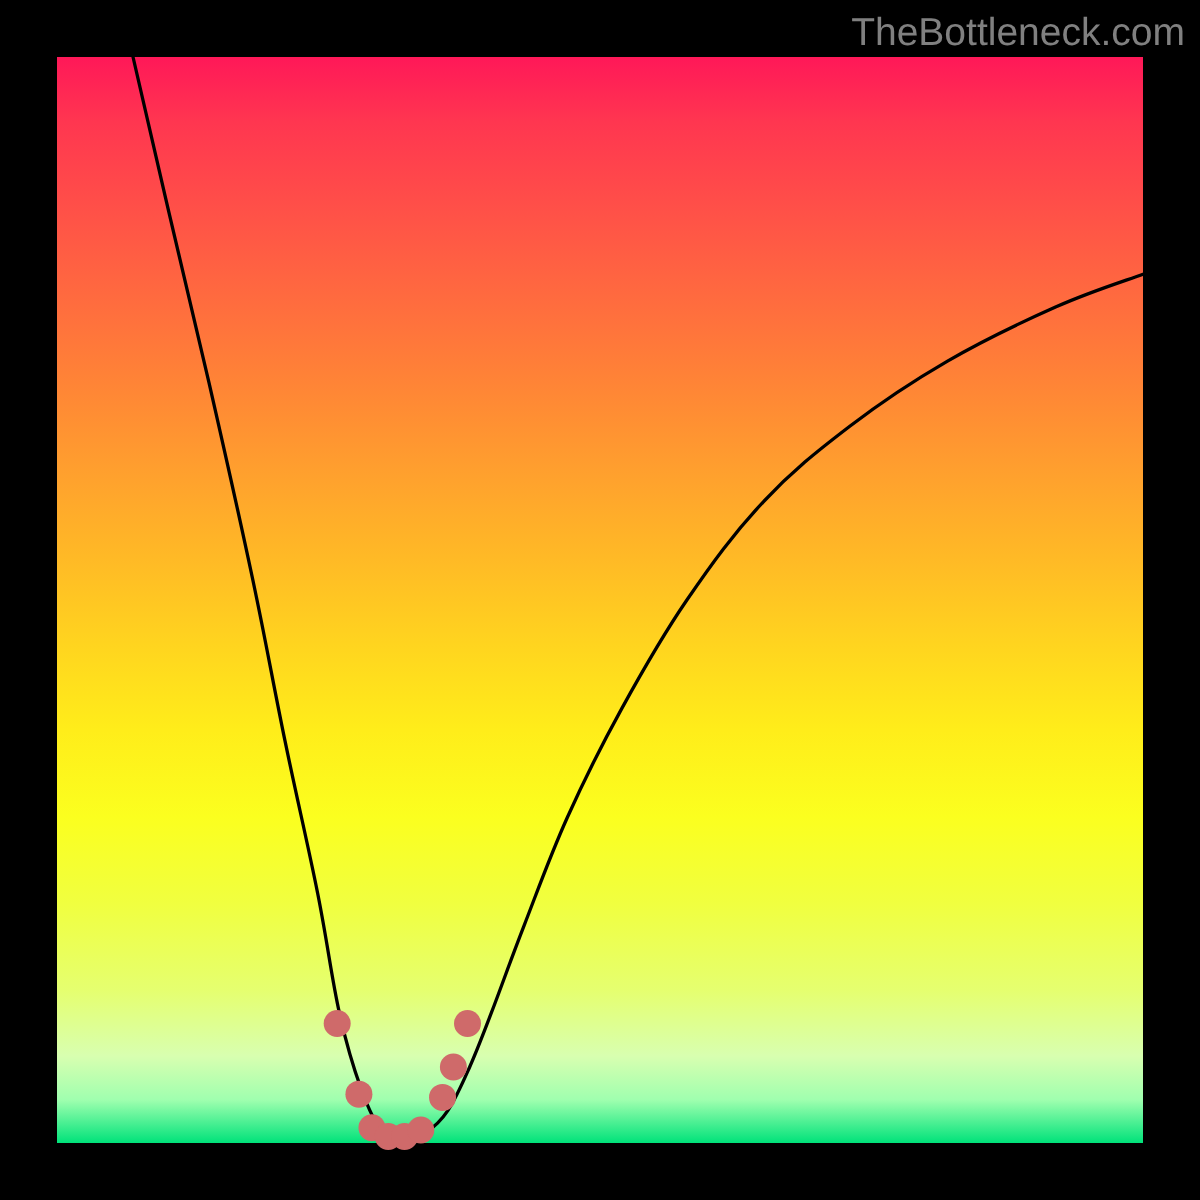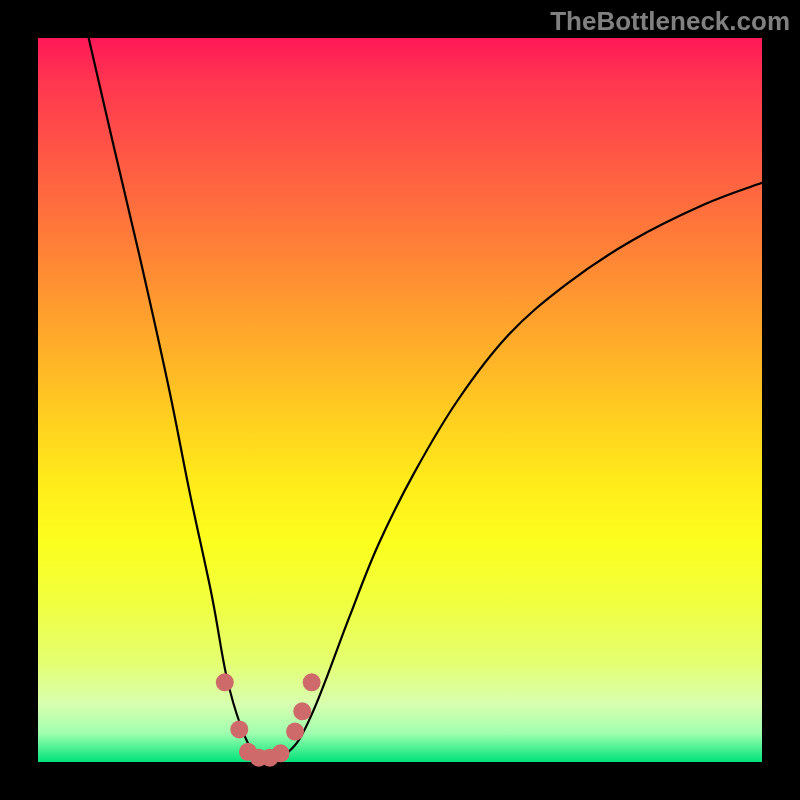--- a/index.html
+++ b/index.html
@@ -9,21 +9,21 @@
     width: 800px;
     height: 800px;
     background: #000;
   }
   .watermark {
     position: absolute;
     top: 6px;
     right: 10px;
     font-family: Arial, Helvetica, sans-serif;
     font-size: 26px;
-    font-weight: 700;
+    font-weight: 400;
     color: #808080;
     letter-spacing: 0px;
     z-index: 10;
   }
   .plot-bg {
     position: absolute;
     left: 38px;
     top: 38px;
     width: 724px;
     height: 724px;

